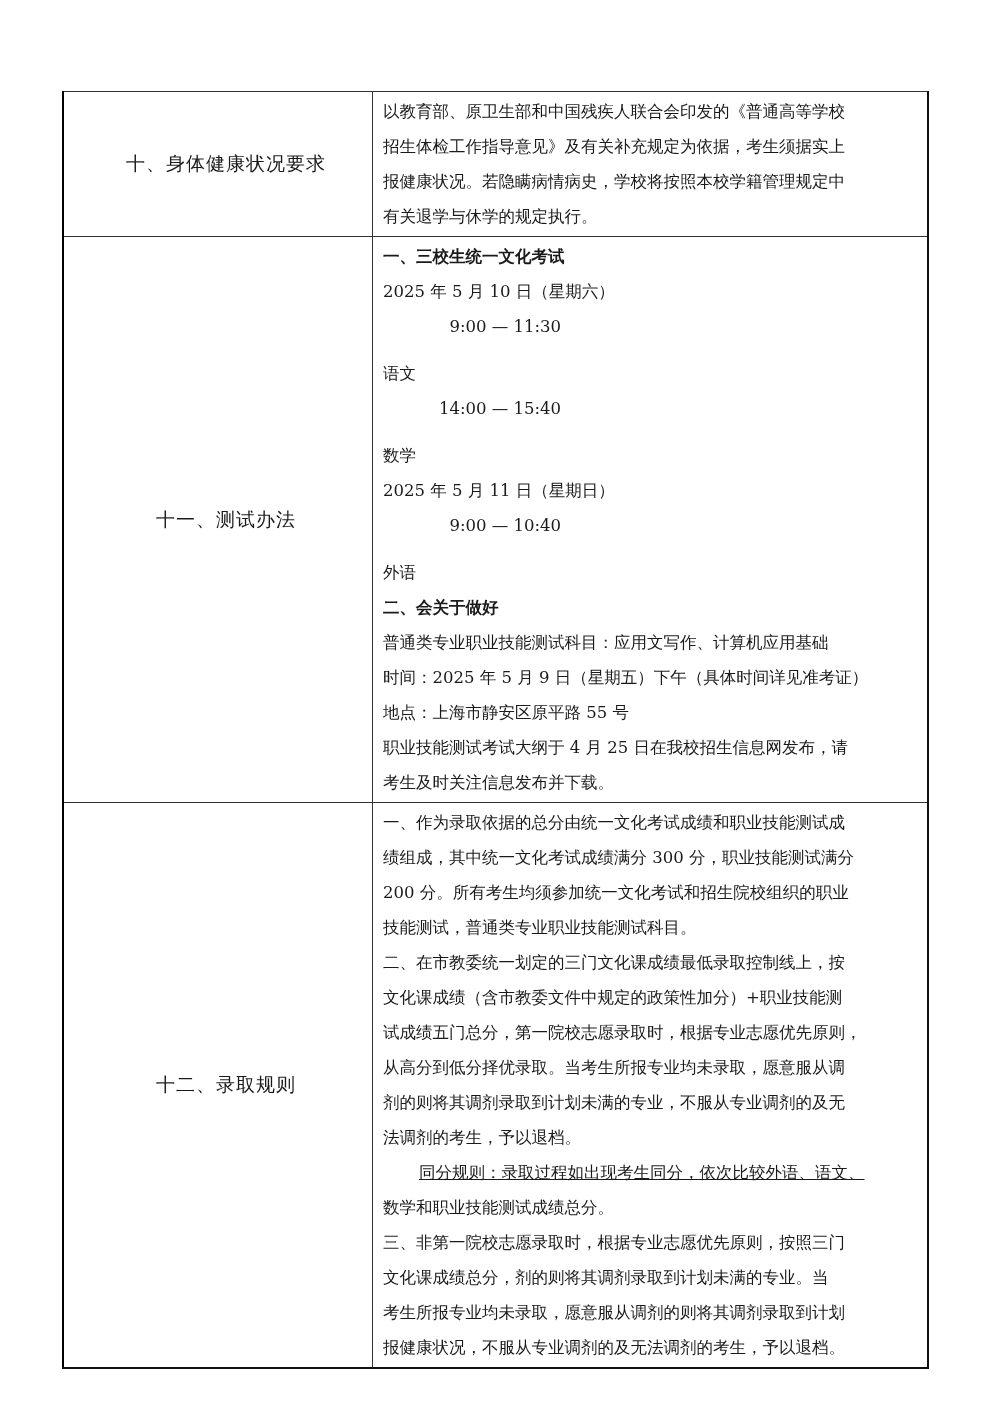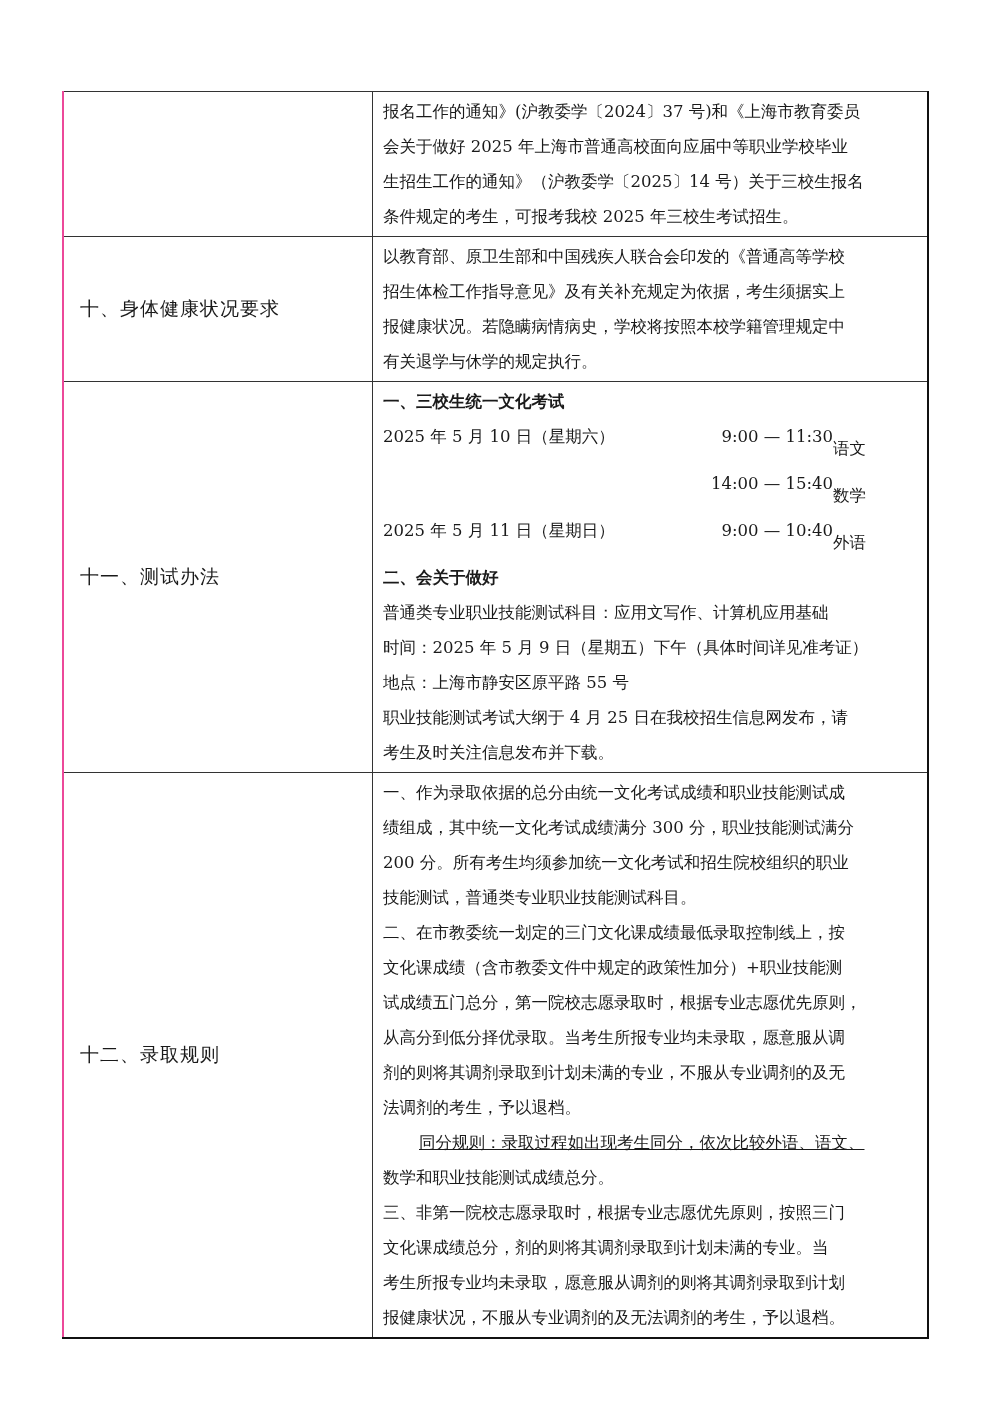--- a/index.html
+++ b/index.html
@@ -1,48 +1,39 @@
 <!DOCTYPE html>
 <html><head>
 <meta charset="utf-8">
 <style>
   html, body { margin: 0; padding: 0; background: #ffffff; }
   body { width: 992px; height: 1403px; position: relative; font-family: "DejaVu Serif", "Liberation Serif", serif; color: #1a1a1a; }
   .page { position: absolute; left: 62px; top: 91px; width: 867px; }
   table.doc { border-collapse: collapse; width: 867px; table-layout: fixed; }
   table.doc td { border: 1px solid #333; vertical-align: middle; padding: 0; }
-  table.doc tr td:first-child { border-left: 2px solid #ec4899; }
+  table.doc tr td:first-child { border-left: 2px solid #000000; text-align: center; }
   table.doc tr td:last-child { border-right: 2px solid #111; }
   table.doc tr:last-child td { border-bottom: 2px solid #111; }
   td.label { width: 292px; padding-left: 16px !important; font-size: 19px; letter-spacing: 1px; }
   td.content { padding: 2px 8px 2px 10px !important; font-size: 16.5px; line-height: 35px; }
   .line { display: block; white-space: nowrap; }
   .bold { font-weight: bold; }
   .indent { padding-left: 36px; text-decoration: underline; }
-  .sched { display: flex; white-space: nowrap; }
+  .sched { display: flex; white-space: nowrap; flex-direction: column; }
   .sched .d { width: 272px; }
   .sched .t { width: 178px; text-align: right; }
   .sched .s { width: 80px; margin-top: 12px; }
 </style>
 </head>
 <body>
 
 <div class="page">
   <table class="doc">
 
     <tbody>
-        <tr style="height:143px;">
-      <td class="label"></td>
-      <td class="content">
-        <span class="line">报名工作的通知》(沪教委学〔2024〕37 号)和《上海市教育委员</span>
-        <span class="line">会关于做好 2025 年上海市普通高校面向应届中等职业学校毕业</span>
-        <span class="line">生招生工作的通知》（沪教委学〔2025〕14 号）关于三校生报名</span>
-        <span class="line">条件规定的考生，可报考我校 2025 年三校生考试招生。</span>
-      </td>
-    </tr>
 
     <tr style="height:140px;">
       <td class="label">十、身体健康状况要求</td>
       <td class="content">
         <span class="line">以教育部、原卫生部和中国残疾人联合会印发的《普通高等学校</span>
         <span class="line">招生体检工作指导意见》及有关补充规定为依据，考生须据实上</span>
         <span class="line">报健康状况。若隐瞒病情病史，学校将按照本校学籍管理规定中</span>
         <span class="line">有关退学与休学的规定执行。</span>
       </td>
     </tr>

